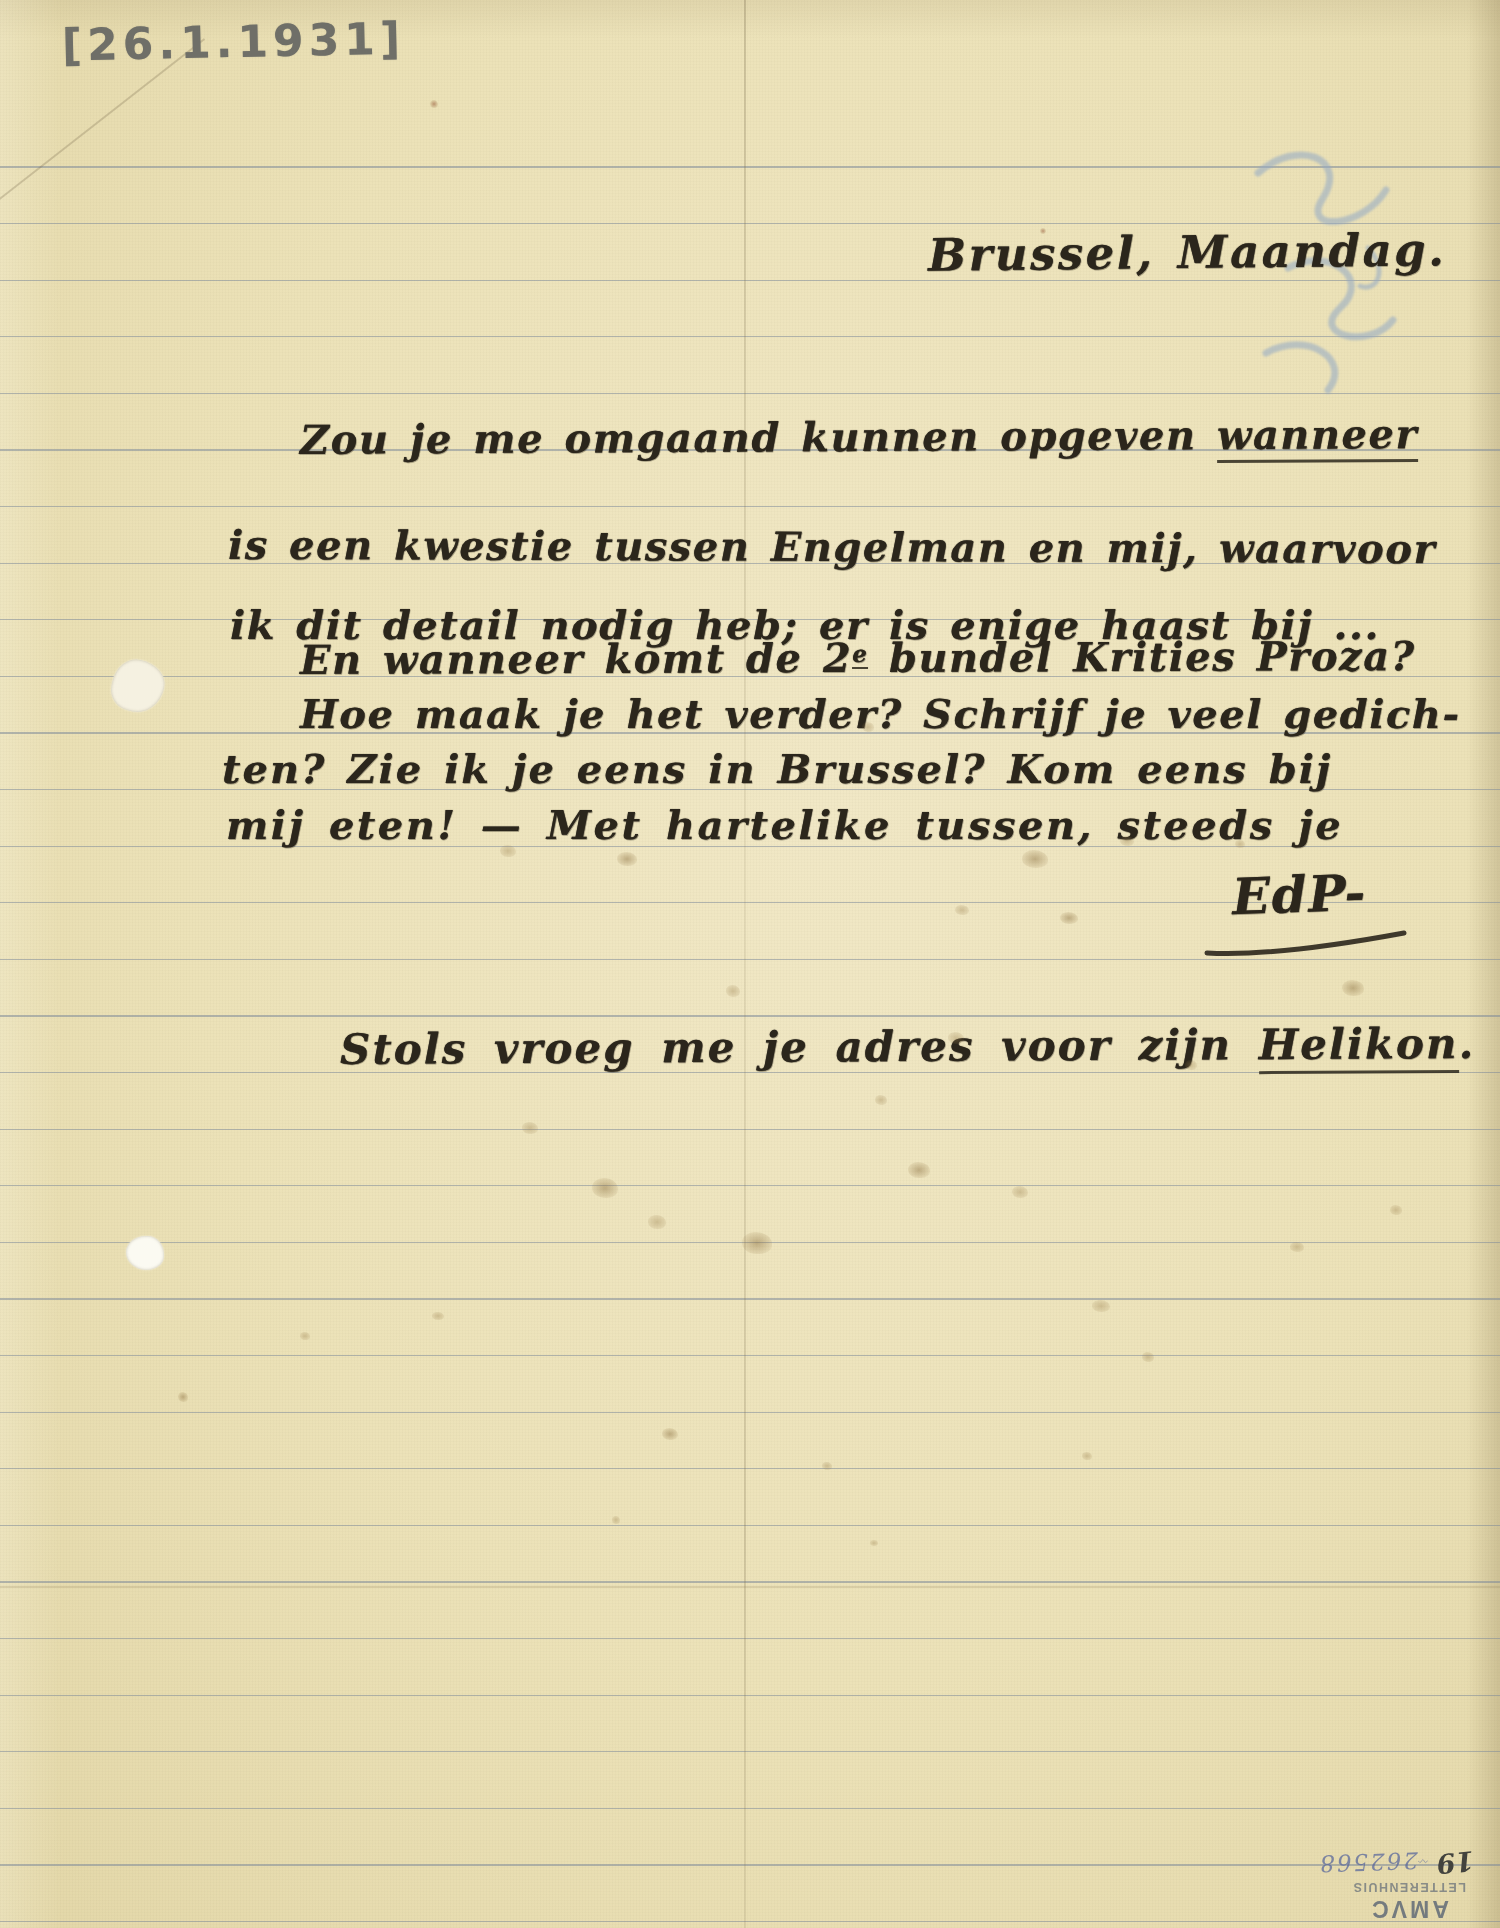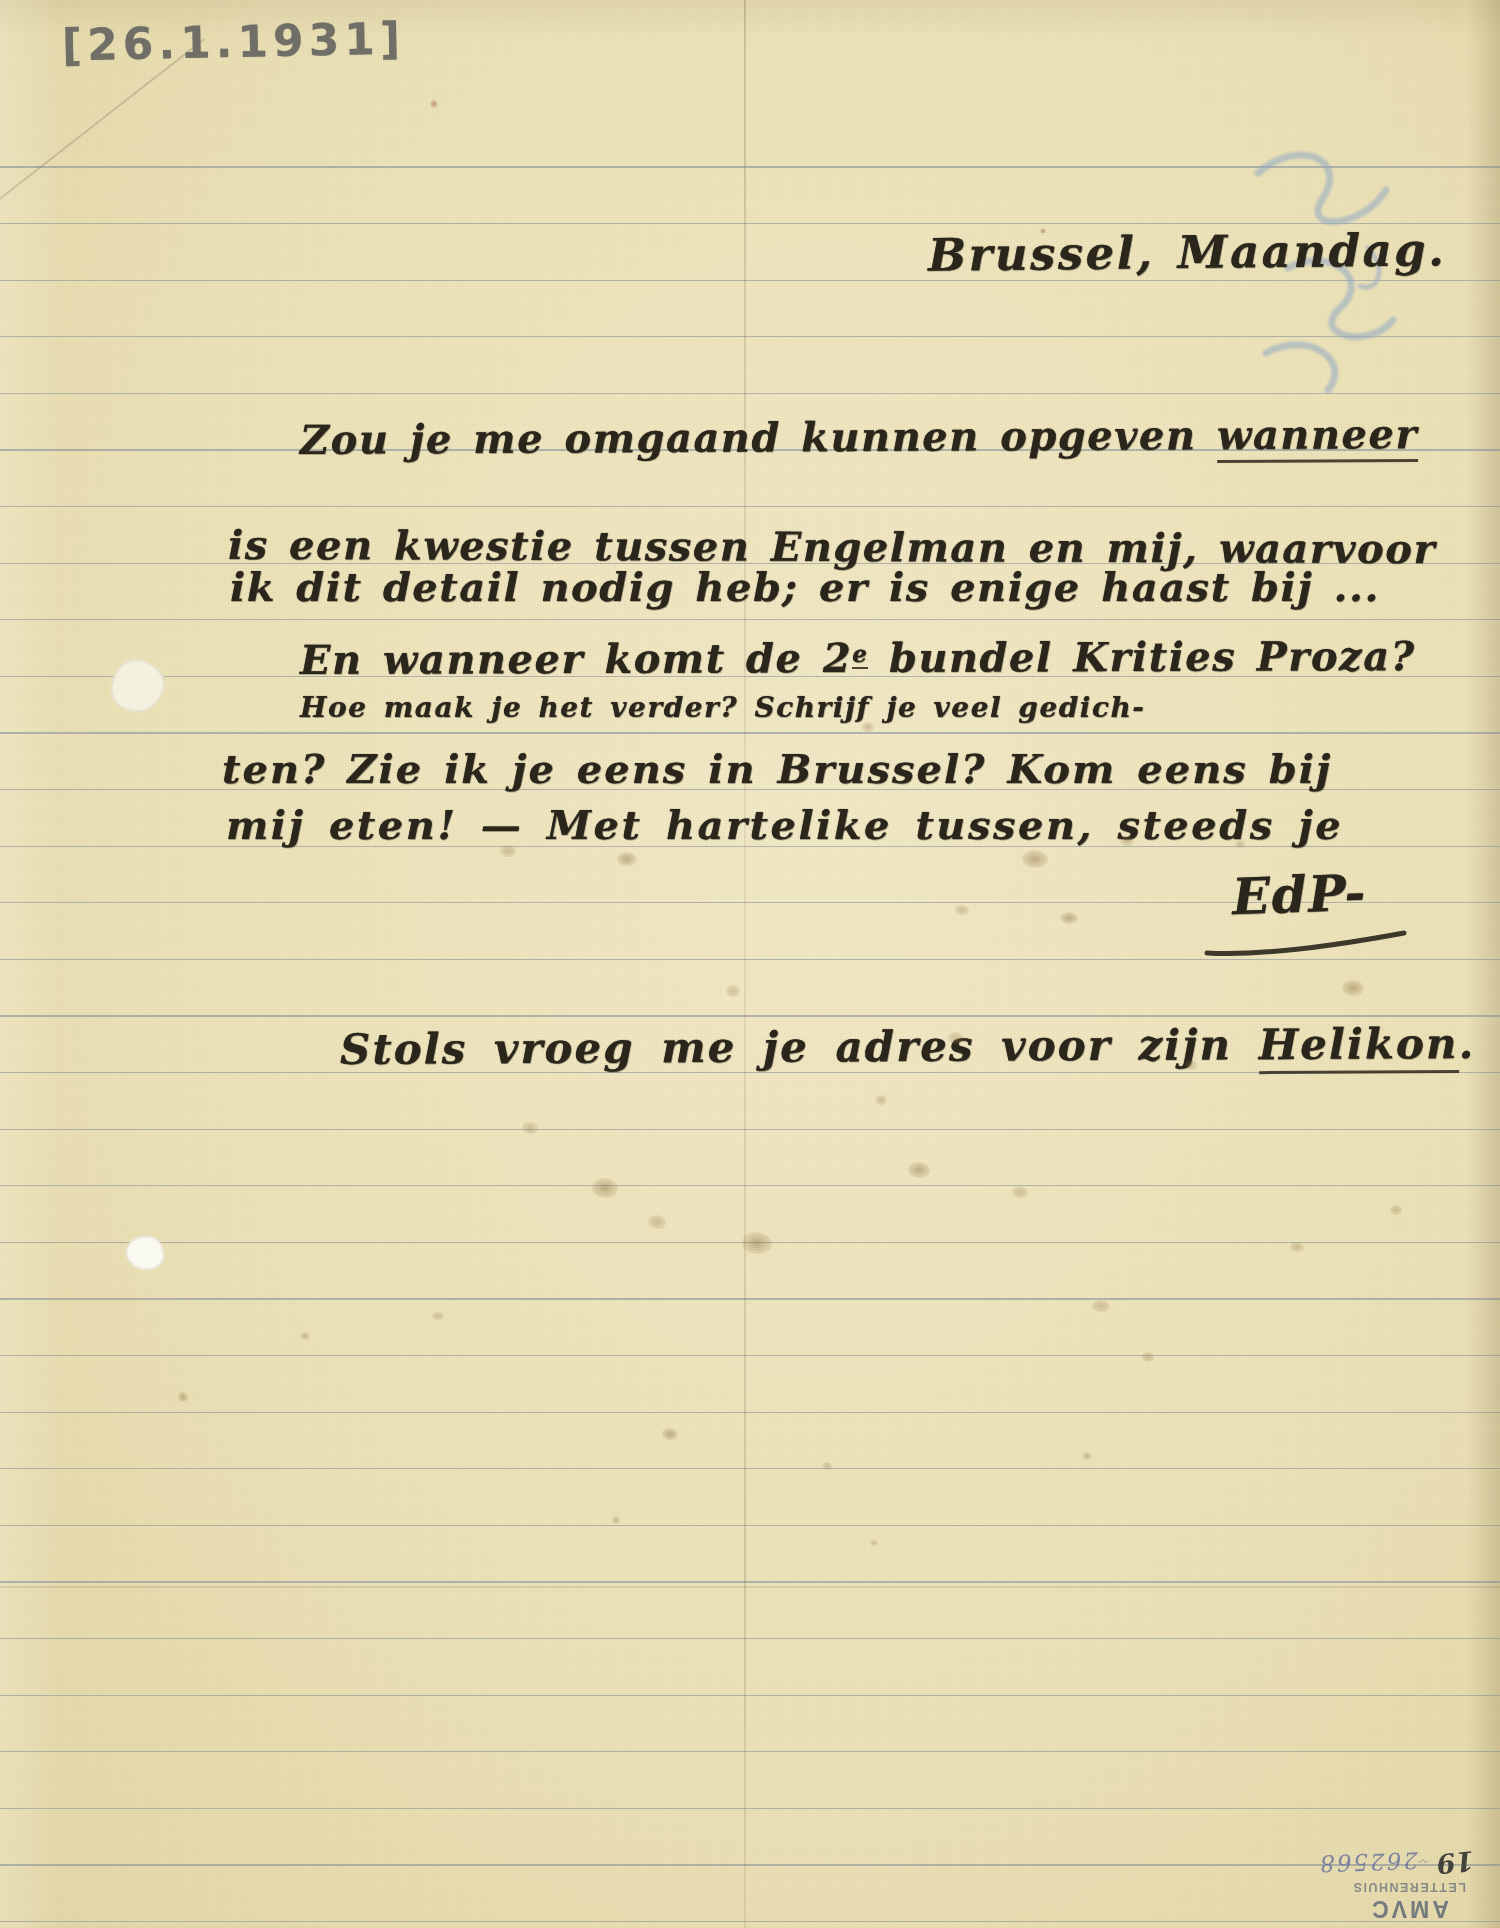--- a/index.html
+++ b/index.html
@@ -68,25 +68,25 @@
 
   <div class="pencil" style="left:62px;top:16px;font-size:44px;">[26.1.1931]</div>
 
   <div class="hand" style="left:928px;top:230px;font-size:45px;letter-spacing:2.5px;transform:rotate(-0.6deg);">Brussel, Maandag.</div>
 
 
   <div class="hand" style="left:300px;top:417px;font-size:40px;transform:rotate(-0.3deg);">
     <span>Zou je me omgaand kunnen opgeven </span><span class="u">wanneer</span>
   </div>
   <div class="hand" style="left:228px;top:527px;font-size:40px;transform:rotate(0.2deg);">is een kwestie tussen Engelman en mij, waarvoor</div>
-  <div class="hand" style="left:230px;top:567px;font-size:40px;">ik dit detail nodig heb; er is enige haast bij ...</div>
+  <div class="hand" style="left:230px;top:605px;font-size:40px;">ik dit detail nodig heb; er is enige haast bij ...</div>
   <div class="hand" style="left:300px;top:638px;font-size:40px;transform:rotate(-0.2deg);">
     <span>En wanneer komt de 2</span><span class="sup">e</span><span> bundel Krities Proza?</span>
   </div>
-  <div class="hand" style="left:300px;top:694px;font-size:28px;">Hoe maak je het verder?  Schrijf je veel gedich-</div>
+  <div class="hand" style="left:300px;top:694px;font-size:40px;">Hoe maak je het verder?  Schrijf je veel gedich-</div>
   <div class="hand" style="left:222px;top:749px;font-size:40px;letter-spacing:2px;">ten? Zie ik je eens in Brussel?  Kom eens bij</div>
   <div class="hand" style="left:226px;top:805px;font-size:40px;letter-spacing:2.5px;word-spacing:7px;">mij eten!   —   Met hartelike tussen, steeds je</div>
 
   <div class="hand" style="left:1232px;top:870px;font-size:50px;transform:rotate(-2deg);">EdP-</div>
   <svg class="flourish" style="left:1204px;top:926px;" width="205" height="32" viewBox="0 0 205 32">
     <path d="M3,27 Q70,31 200,7" fill="none" stroke="#2b261c" stroke-width="5" stroke-linecap="round" opacity=".9"></path>
   </svg>
 
   <div class="hand" style="left:340px;top:1026px;font-size:42px;letter-spacing:2px;word-spacing:10px;transform:rotate(-0.3deg);">
     <span>Stols vroeg me je adres voor zijn </span><span class="u">Helikon</span><span>.</span>

